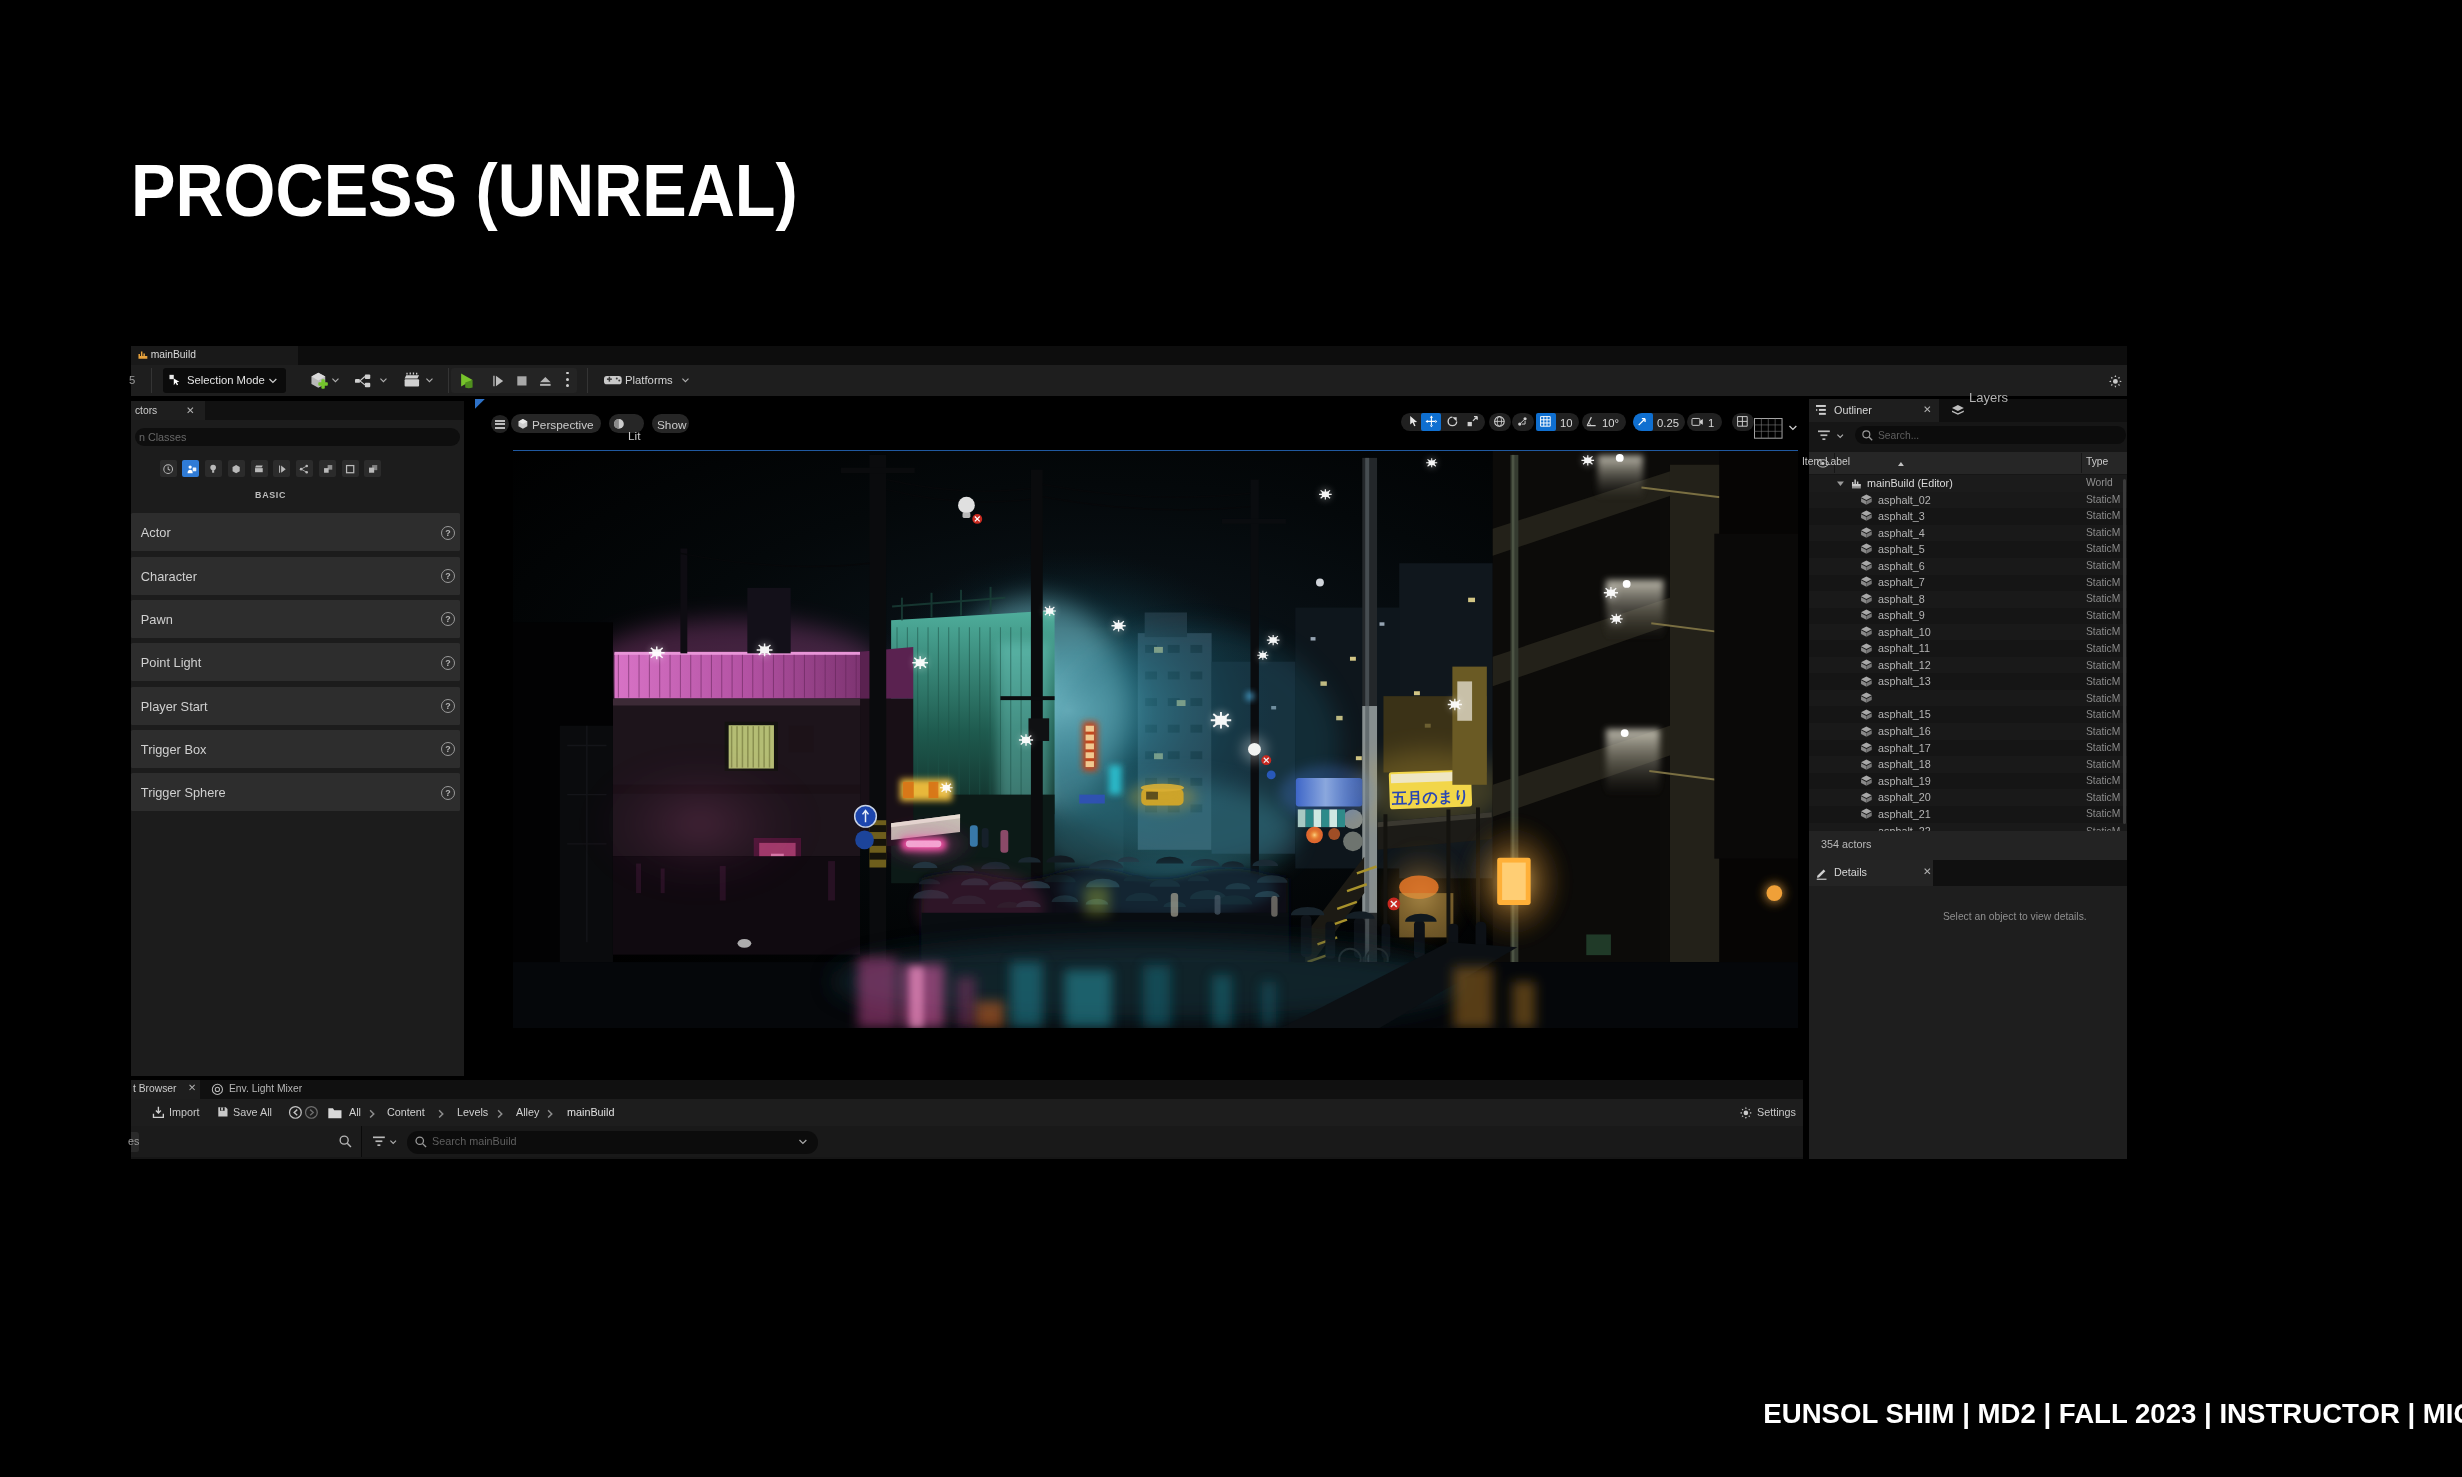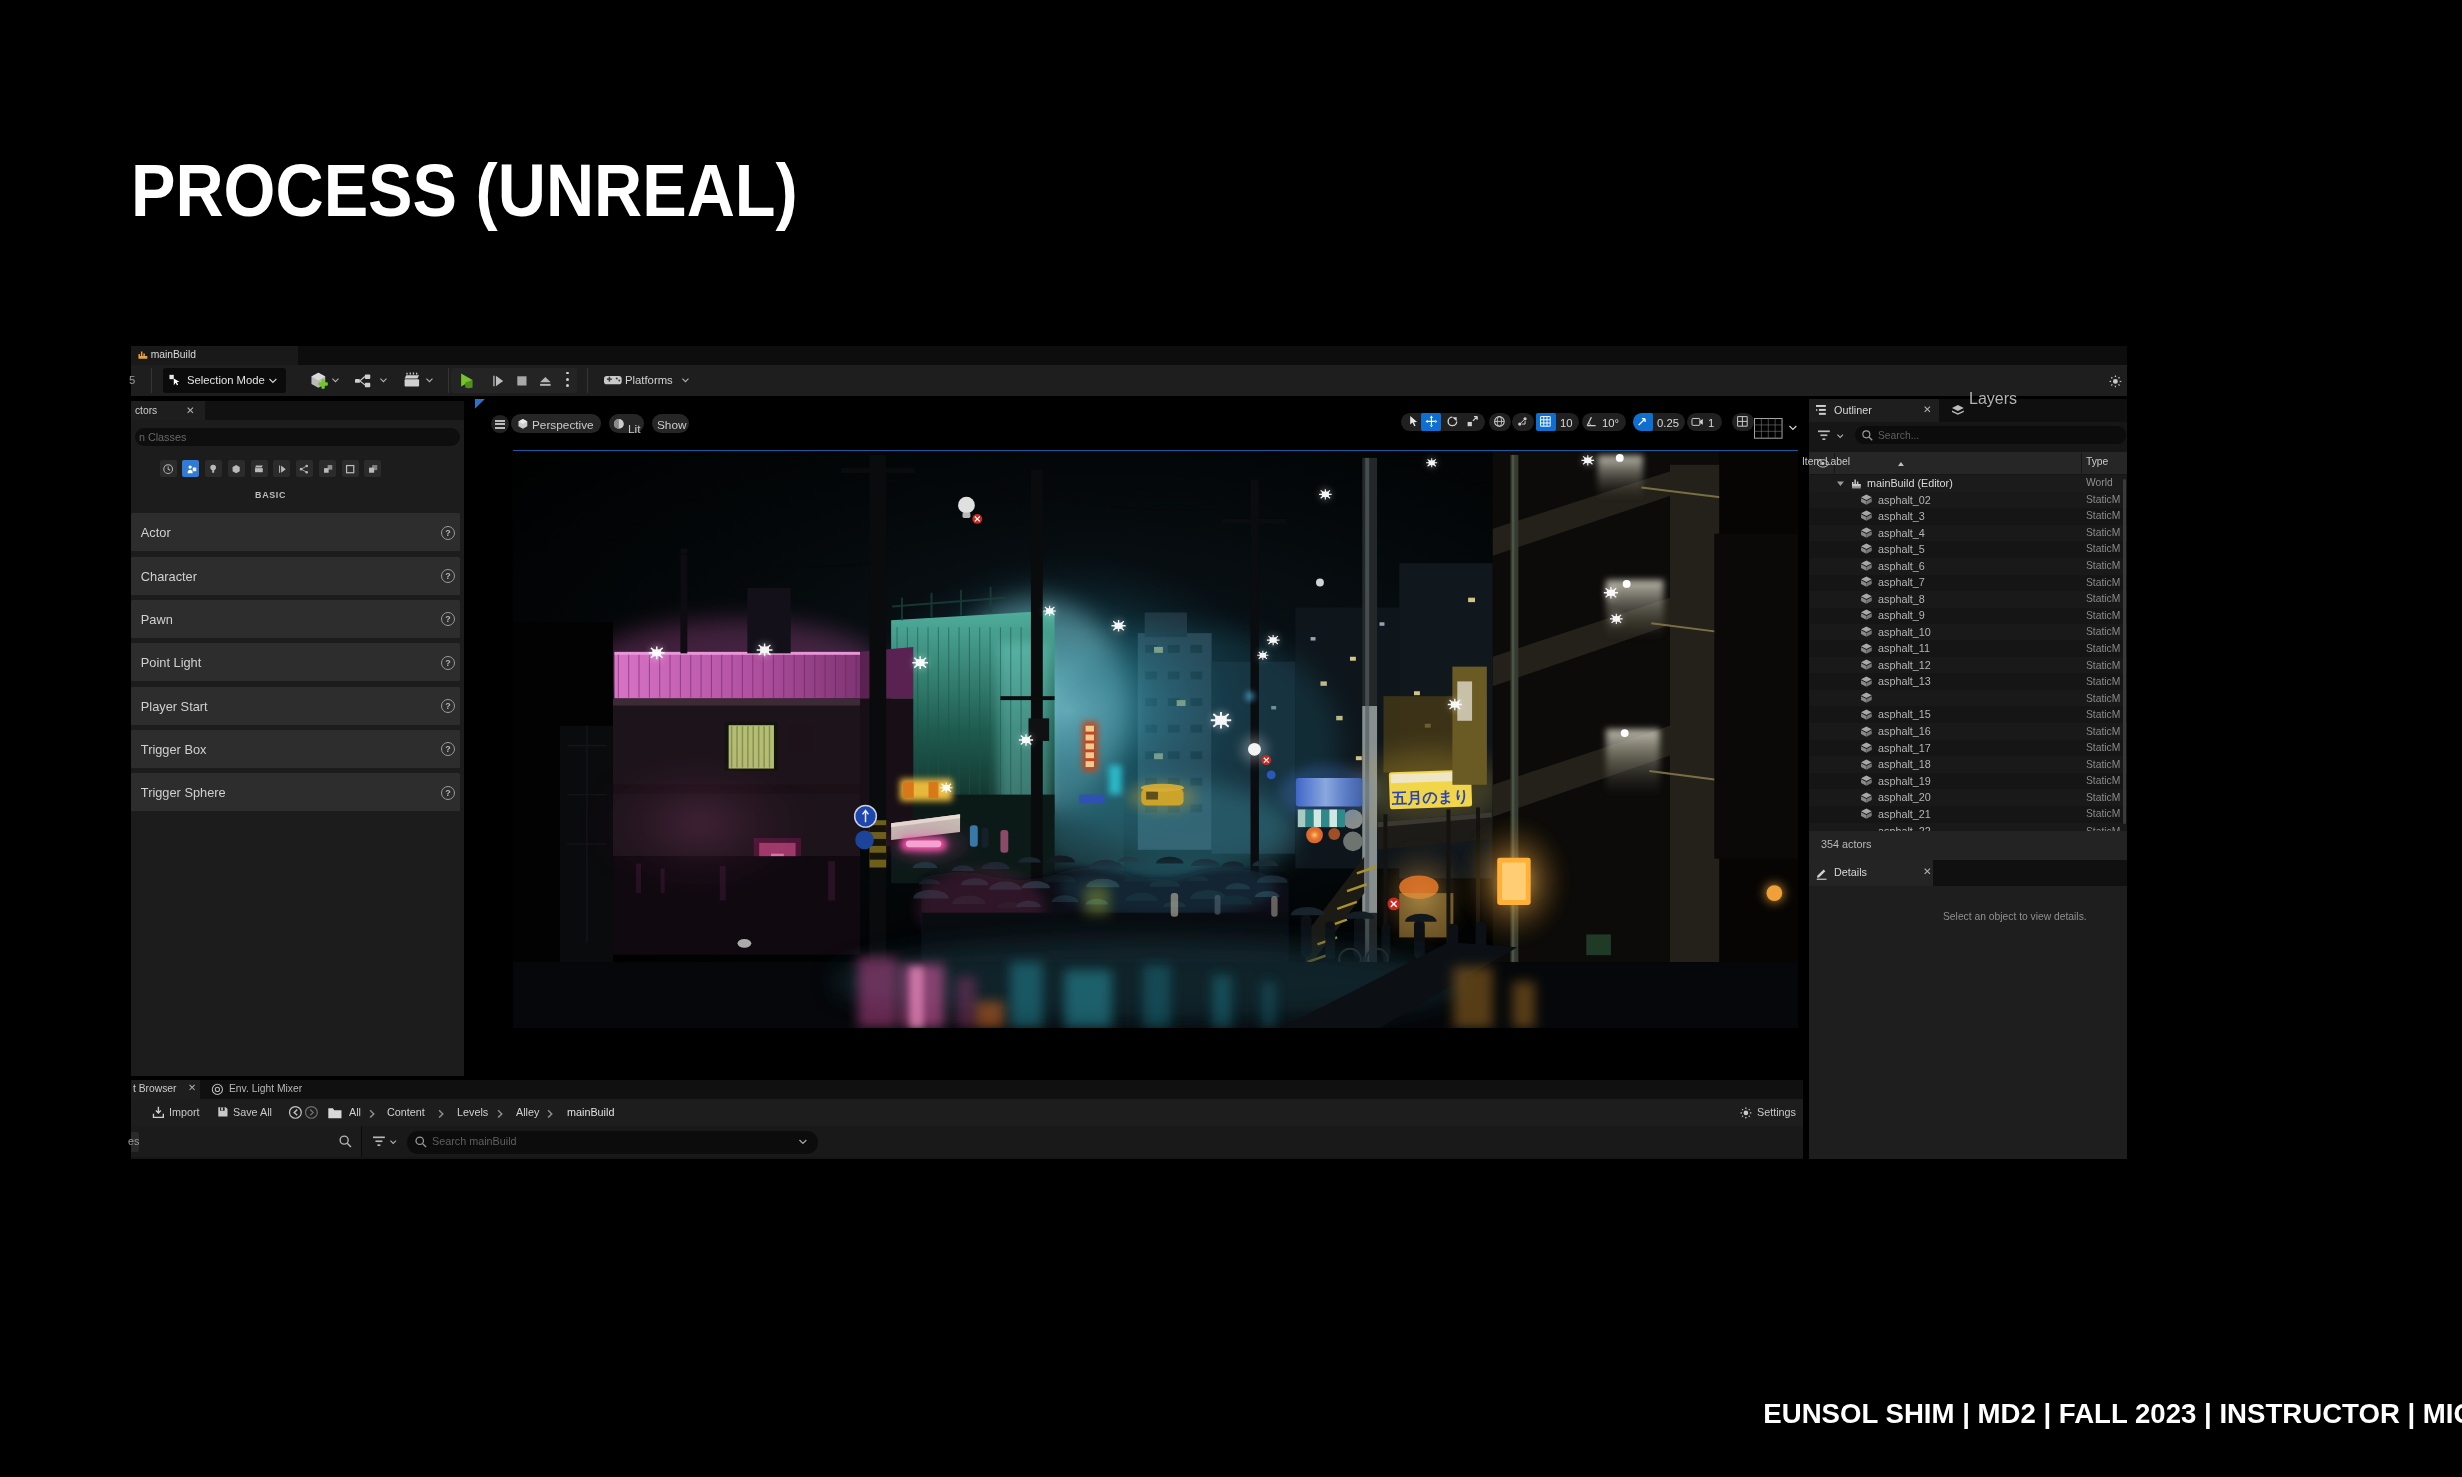--- a/index.html
+++ b/index.html
@@ -204,21 +204,21 @@
   <svg class="abs" style="left:386px;top:72px" width="11.8" height="11.8" viewBox="0 0 24 24">
       <path d="M12 2 L21 7 L21 17 L12 22 L3 17 L3 7 Z" fill="#cdcdcd"></path>
       <path d="M12 2 L21 7 L12 12 L3 7 Z" fill="#eaeaea"></path>
     </svg>
   <div class="abs txt" style="left:401px;top:72px;font-size:11.8px;color:#cbcbcb;">Perspective</div>
   <div class="abs" style="left:478px;top:68px;width:35px;height:18.7px;border-radius:9.4px;background:#262626;"></div>
   <svg class="abs" style="left:482px;top:72px" width="11.8" height="11.8" viewBox="0 0 24 24">
       <circle cx="12" cy="12" r="10" fill="#cdcdcd"></circle>
       <path d="M12 2 A10 10 0 0 0 12 22 Z" fill="#8a8a8a"></path>
     </svg>
-  <div class="abs txt" style="left:497px;top:76px;font-size:11.8px;color:#cbcbcb;">Lit</div>
+  <div class="abs txt" style="left:497px;top:83px;font-size:11.8px;color:#cbcbcb;">Lit</div>
   <div class="abs" style="left:521px;top:68px;width:37px;height:18.7px;border-radius:9.4px;background:#262626;"></div>
   <div class="abs txt" style="left:526px;top:72px;font-size:11.8px;color:#cbcbcb;">Show</div>
 
   <div class="abs" style="left:1270px;top:67px;width:84px;height:17.7px;border-radius:8.9px;background:#202020;"></div>
   <svg class="abs" style="left:1276px;top:69px" width="12.8" height="12.8" viewBox="0 0 24 24">
       <path d="M6 2 L6 18 L10.5 14 L13.5 21 L16 20 L13 13.5 L19 13 Z" fill="#e8e8e8"></path>
     </svg>
   <div class="abs" style="left:1290px;top:67px;width:19.7px;height:17.7px;background:#0f6fd0;border-radius:2px;"></div>
   <svg class="abs" style="left:1294px;top:69px" width="12.8" height="12.8" viewBox="0 0 24 24">
       <path d="M12 1 L15 5 L9 5 Z M12 23 L15 19 L9 19 Z M1 12 L5 9 L5 15 Z M23 12 L19 9 L19 15 Z M11 4 L13 4 L13 20 L11 20 Z M4 11 L20 11 L20 13 L4 13 Z" fill="#fff"></path>
@@ -793,21 +793,21 @@
       <rect x="8" y="10" width="14" height="4" fill="#cfcfcf"></rect>
       <rect x="8" y="18" width="14" height="4" fill="#cfcfcf"></rect>
       <path d="M2 10 L6 12 L2 14 Z" fill="#cfcfcf"></path>
     </svg>
   <div class="abs txt" style="left:1703px;top:58px;font-size:10.8px;color:#d7d7d7;">Outliner</div>
   <div class="abs txt" style="left:1792px;top:57px;font-size:10.3px;color:#b0b0b0;">✕</div>
   <svg class="abs" style="left:1820px;top:58px" width="13.8" height="12.8" viewBox="0 0 28 26">
       <path d="M14 2 L26 8 L14 14 L2 8 Z" fill="#bdbdbd"></path>
       <path d="M2 13 L14 19 L26 13 L26 16 L14 22 L2 16 Z" fill="#bdbdbd"></path>
     </svg>
-  <div class="abs txt" style="left:1838px;top:44px;font-size:16px;color:#b3b3b3;">Layers</div>
+  <div class="abs txt" style="left:1838px;top:44px;font-size:13px;color:#b3b3b3;">Layers</div>
 
   <div class="abs" style="left:1724px;top:80px;width:271px;height:18px;background:#0c0c0c;border-radius:8.9px;"></div>
   <svg class="abs" style="left:1730px;top:83px" width="12.8" height="12.8" viewBox="0 0 24 24">
       <circle cx="10" cy="10" r="6.5" stroke="#9a9a9a" stroke-width="2.2" fill="none"></circle>
       <path d="M15 15 L21 21" stroke="#9a9a9a" stroke-width="2.4"></path>
     </svg>
   <div class="abs txt" style="left:1747px;top:84px;font-size:10.3px;color:#5f5f5f;">Search...</div>
   <svg class="abs" style="left:1686px;top:83px" width="14.8" height="12.8" viewBox="0 0 30 26">
       <rect x="2" y="3" width="24" height="3.4" fill="#b9b9b9"></rect>
       <rect x="7" y="11" width="14" height="3.4" fill="#b9b9b9"></rect>

